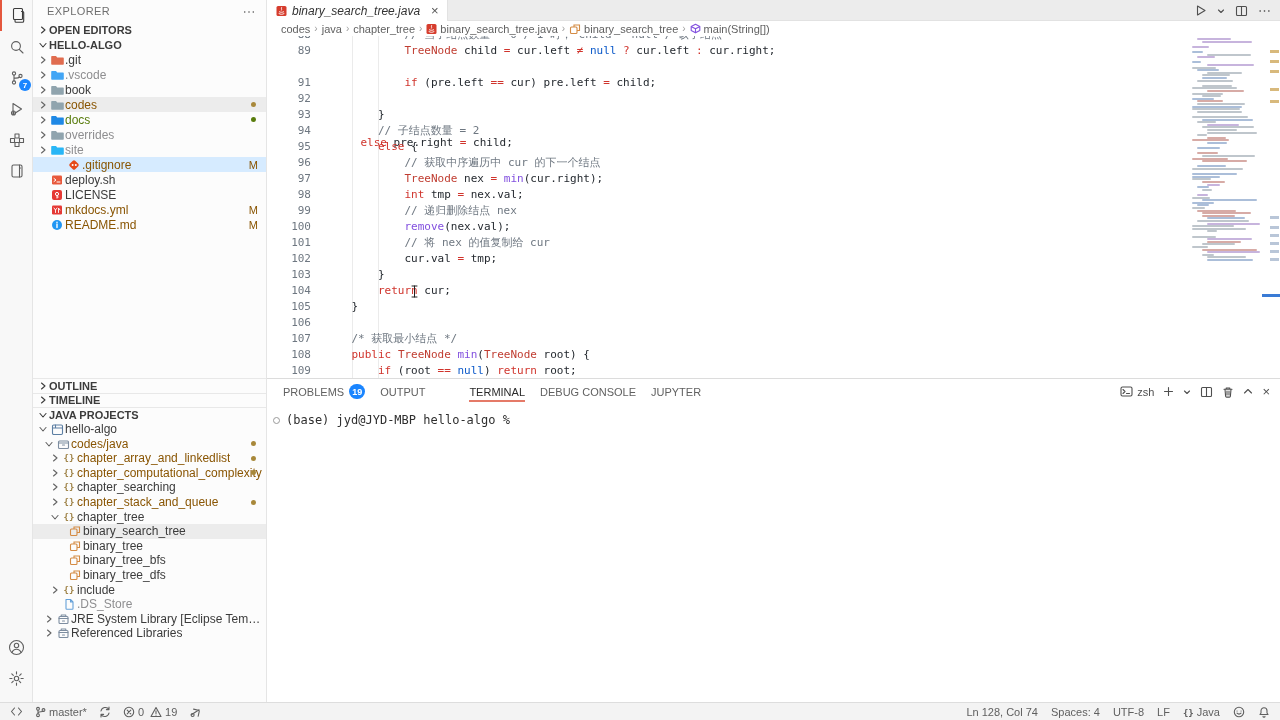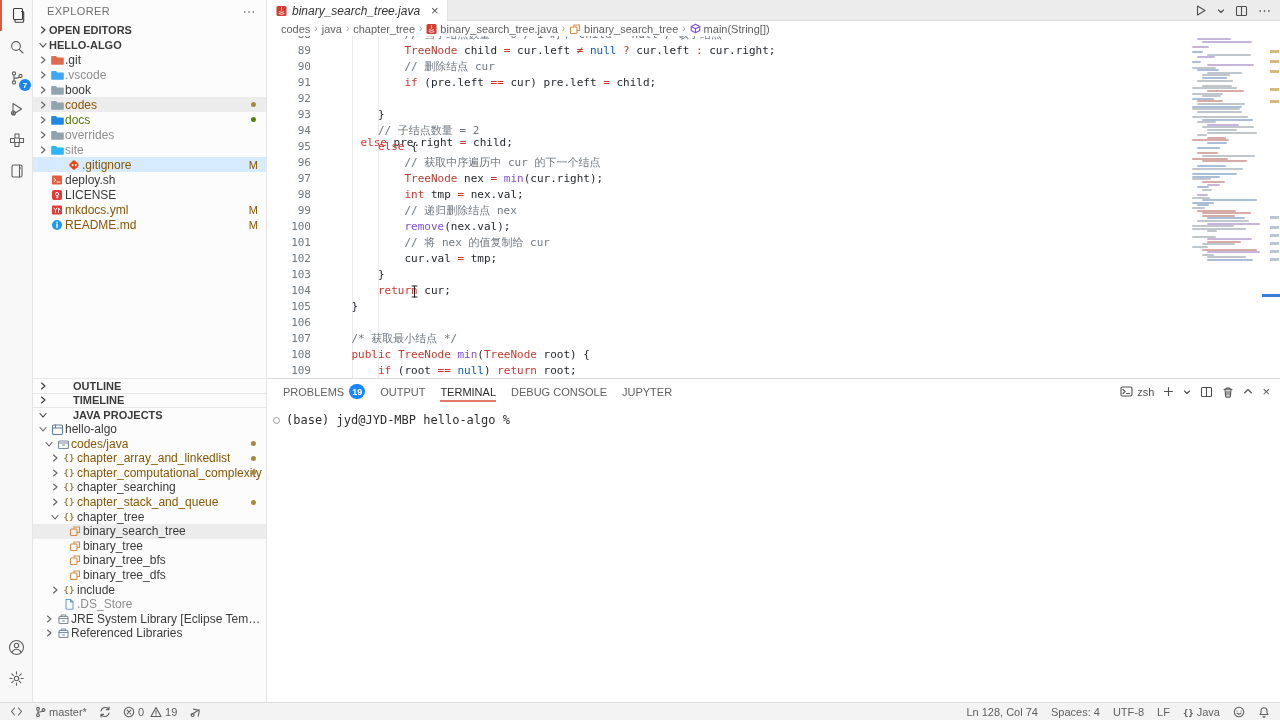--- a/index.html
+++ b/index.html
@@ -25,21 +25,21 @@
   .tree-row .chev{width:13px;flex:0 0 13px;display:flex;justify-content:center;align-items:center;color:#646464;}
   .tree-row .ticon{width:16px;flex:0 0 16px;display:flex;justify-content:center;align-items:center;}
   .tree-row .tlabel{overflow:hidden;text-overflow:ellipsis;}
   .tree-row.sel-blue{background:#d6ebff;}
   .tree-row.sel-gray{background:#ececec;}
   .c-modified{color:#895503;} .c-ignored{color:#8e8e90;text-align:center;} .c-untracked{color:#587c0c;}
   .row-badge{position:absolute;right:8px;font-size:11px;color:#895503;}
   .row-dot{position:absolute;right:10px;width:5px;height:5px;border-radius:3px;background:#a8883a;}
   .row-dot.green{background:#587c0c;}
   #sb-bottom{position:absolute;left:0;top:378px;width:233px;}
-  #sb-bottom .sec-head{border-top:1px solid #e8e8e8;height:14.6px;gap:24px;}
+  #sb-bottom .sec-head{border-top:1px solid #e8e8e8;height:14.6px;}
   #sb-bottom .tree-row{height:14.6px;}
 
   
   #editor{position:absolute;left:267px;top:0;right:0;height:378px;background:#fff;}
   #tabbar{position:absolute;left:0;top:0;right:0;height:21px;background:#ececec;border-bottom:1px solid #e2e2e2;display:flex;}
   #tab-active{height:21px;background:#fff;border-right:1px solid #e2e2e2;display:flex;align-items:center;gap:5px;
     padding:0 8px 0 9px;font-size:12px;font-style:italic;color:#333;}
   #tab-close{font-size:13px;color:#555;margin-left:6px;font-style:normal;}
   #editor-actions{position:absolute;right:8px;top:0;height:21px;display:flex;align-items:center;gap:10px;color:#4f4f4f;}
   #breadcrumbs{position:absolute;left:0;top:21px;right:0;height:15px;background:#fff;display:flex;align-items:center;
@@ -60,21 +60,21 @@
   #minimap{position:absolute;top:36px;right:14px;width:76px;bottom:0;overflow:hidden;}
   .mm-line{position:absolute;height:2px;border-radius:1px;opacity:.75;}
   #overview-ruler{position:absolute;top:36px;right:0;width:14px;bottom:0;}
   .ov-mark{position:absolute;right:1px;width:9px;height:3px;}
   #ov-cursor{position:absolute;right:0;width:18px;height:3px;background:#3a7bd5;}
 
   
   #panel{position:absolute;left:267px;top:378px;right:0;height:324px;background:#fff;border-top:1px solid #dcdcdc;}
   #panel-head{position:absolute;left:0;top:0;right:0;height:25px;display:flex;align-items:center;padding-left:16px;}
   .ptab{display:flex;align-items:center;gap:5px;margin-right:15px;font-size:11px;color:#616161;height:25px;position:relative;}
-  .ptab.active{color:#2b2b2b;}
+  .ptab.active{color:#2b2b2b;margin-left:29px;}
   .ptab.active::after{content:"";position:absolute;left:0;right:0;bottom:2px;height:2px;background:#e57a68;}
   .ptab-badge{background:#1a85ff;color:#fff;font-size:9px;font-weight:bold;min-width:15px;height:15px;border-radius:8px;
     display:flex;align-items:center;justify-content:center;padding:0 3px;}
   #panel-tools{position:absolute;right:10px;top:0;height:25px;display:flex;align-items:center;gap:9px;color:#4f4f4f;font-size:11px;}
   #term-shell{display:flex;align-items:center;gap:4px;}
   #terminal{position:absolute;left:4px;top:34px;right:0;bottom:0;font-family:"DejaVu Sans Mono",monospace;
     font-size:12px;color:#2f2f2f;}
   #term-line{display:flex;align-items:center;gap:6px;padding-left:2px;}
   #term-deco{width:7px;height:7px;border:1px solid #9a9a9a;border-radius:4px;}
 
@@ -621,24 +621,20 @@
     <div id="code-wrap">
         <div class="indent-guide" style="left: 84.5px;"></div>
         <div class="indent-guide" style="left: 111px;"></div>
         <div class="code-line" style="top: -9px;">
           <span class="ln">88</span>
           <span class="lc">            <span class="tk-c">// 当子结点数量 = 0 / 1 时， child = null / 该子结点</span></span>
         </div>
         <div class="code-line" style="top: 7px;">
           <span class="ln">89</span>
           <span class="lc">            <span class="tk-t">TreeNode</span><span> child </span><span class="tk-o">=</span><span> cur.left </span><span class="tk-o">≠</span><span> </span><span class="tk-n">null</span><span> </span><span class="tk-o">?</span><span> cur.left </span><span class="tk-o">:</span><span> cur.right;</span></span>
-        </div>
-        <div class="code-line" style="top: 23px;">
-          <span class="ln">90</span>
-          <span class="lc">            <span class="tk-c">// 删除结点 cur</span></span>
         </div>
         <div class="code-line" style="top: 39px;">
           <span class="ln">91</span>
           <span class="lc">            <span class="tk-k">if</span><span> (pre.left </span><span class="tk-o">==</span><span> cur) pre.left </span><span class="tk-o">=</span><span> child;</span></span>
         </div>
         <div class="code-line" style="top: 55px; flex-direction: column;">
           <span class="ln">92</span>
           <span class="lc">            <span class="tk-k">else</span><span> pre.right </span><span class="tk-o">=</span><span> child;</span></span>
         </div>
         <div class="code-line" style="top: 71px;">

